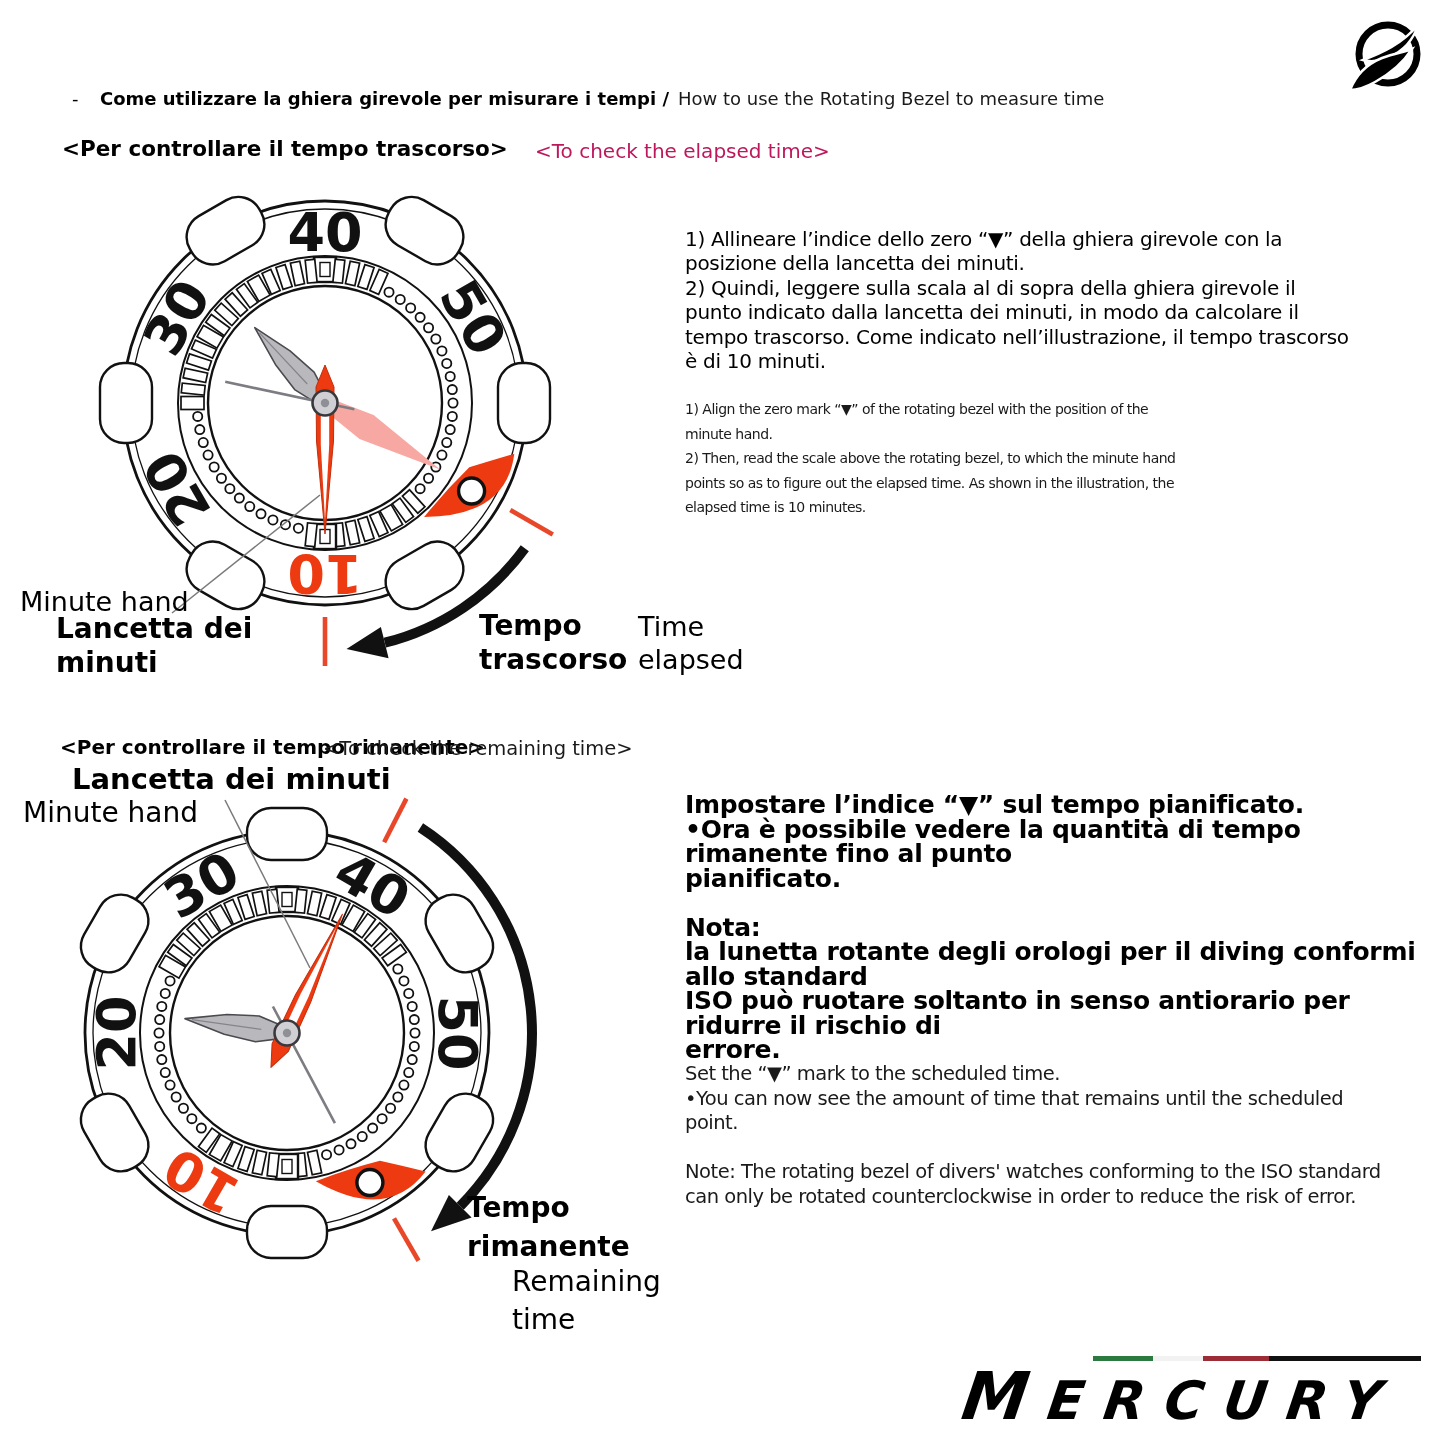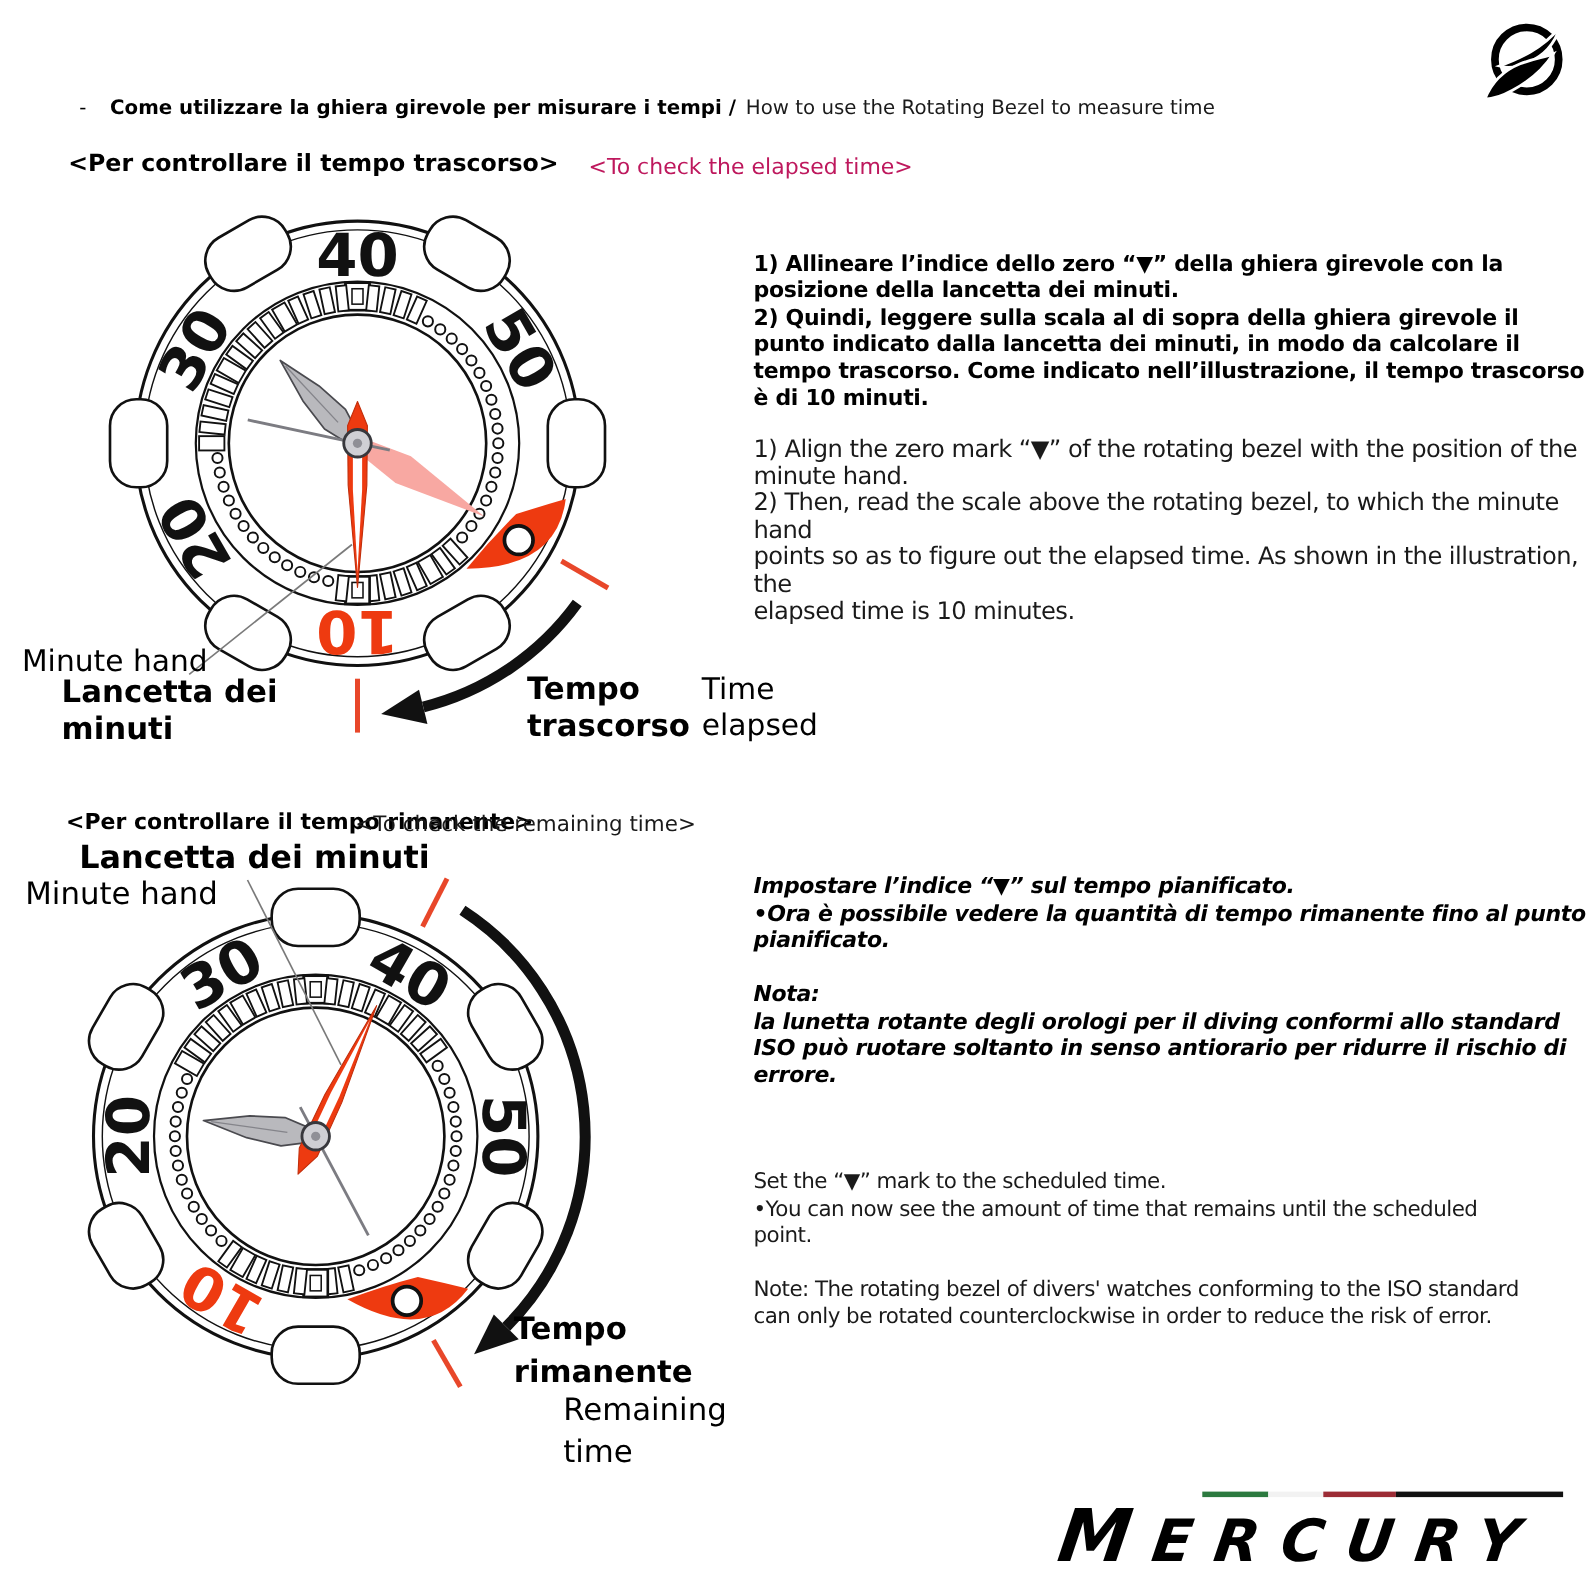--- a/index.html
+++ b/index.html
@@ -13,26 +13,26 @@
   .b{font-weight:bold;}
   
   .title{left:72px;top:88px;font-size:18px;white-space:nowrap;}
   .title .dash{display:inline-block;width:28px;}
   .title .en{font-weight:normal;margin-left:9px;color:#1a1a1a;}
   .h1-it{left:62px;top:136px;font-size:21.5px;font-weight:bold;white-space:nowrap;}
   .h1-en{left:535px;top:139px;font-size:20px;white-space:nowrap;color:#be185d;}
   .h2-it{left:60px;top:735px;font-size:20px;font-weight:bold;white-space:nowrap;text-align:right;}
   .h2-en{left:323px;top:737px;font-size:19.5px;white-space:nowrap;color:#1a1a1a;}
   
-  .para-it{left:685px;top:227px;width:760px;font-size:20px;font-weight:bold;
+  .para-it{left:685px;top:227px;width:760px;font-size:20px;font-weight:normal;
            line-height:24.4px;letter-spacing:-0.3px;}
-  .para-en{left:685px;top:397px;width:760px;font-size:22px;
+  .para-en{left:685px;top:397px;width:760px;font-size:14px;
            line-height:24.6px;letter-spacing:-0.5px;color:#1a1a1a;}
-  .para-it2{left:685px;top:793px;width:760px;font-size:20px;font-weight:bold;
-            line-height:24.5px;letter-spacing:-0.3px;font-style:italic;}
+  .para-it2{left:685px;top:793px;width:760px;font-size:25px;font-weight:bold;
+            line-height:24.5px;letter-spacing:-0.3px;}
   .para-en2{left:685px;top:1018px;width:760px;font-size:19.5px;
             line-height:24.6px;letter-spacing:-0.5px;color:#1a1a1a;margin-top:44px;}
   
   .lbl{line-height:34px;}
   .w1-mh-en{left:20px;top:586px;font-size:27px;}
   .w1-mh-it{left:56px;top:612px;font-size:28px;font-weight:bold;}
   .w1-el-it{left:479px;top:609px;font-size:28px;font-weight:bold;}
   .w1-el-en{left:638px;top:610px;font-size:27px;line-height:33px;}
   .w2-mh-it{left:72px;top:762px;font-size:29px;font-weight:bold;}
   .w2-mh-en{left:23px;top:796px;font-size:28px;}

